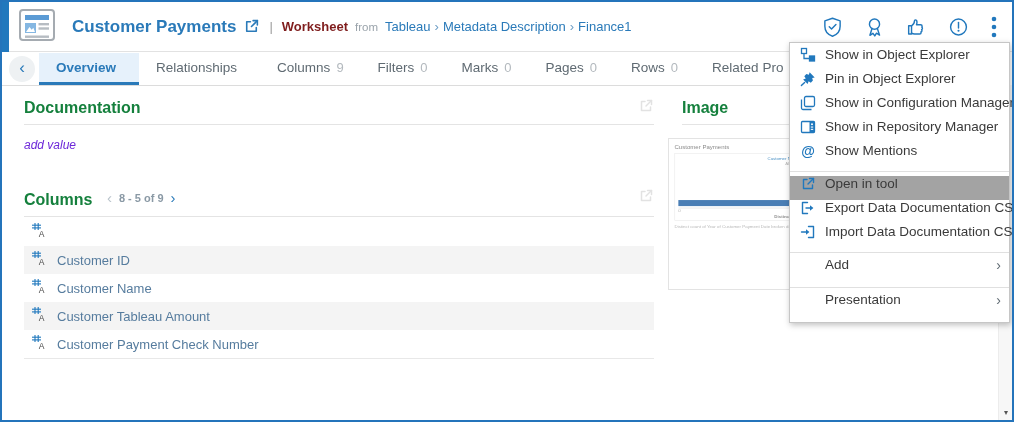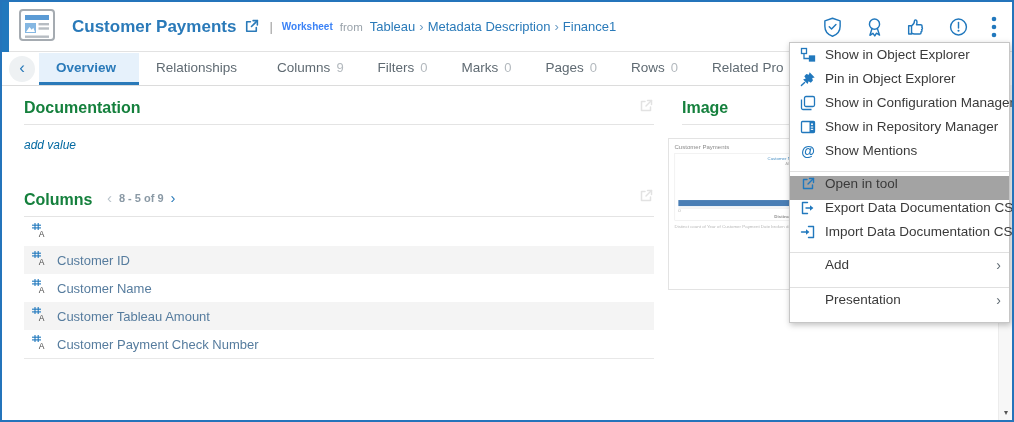--- a/index.html
+++ b/index.html
@@ -7,21 +7,21 @@
   .app { position:relative; width:1014px; height:422px; border:2px solid #2474bb; background:#fff; overflow:hidden; }
 
   
   .header { position:absolute; left:0; top:0; right:0; height:50px; background:#fff; border-bottom:1px solid #e2e2e2; display:flex; align-items:center; }
   .header-strip { position:absolute; left:0; top:0; width:7px; height:50px; background:#2178bd; }
   .doc-icon { margin-left:16px; flex:0 0 auto; }
   .title { margin-left:16px; font-size:17px; font-weight:bold; color:#2a7ab9; white-space:nowrap; }
   .title-open { margin-left:7px; display:inline-flex; }
   .edit-hint { margin-left:8px; font-size:13px; font-style:italic; color:#9b9b9b; white-space:nowrap; }
   .pipe { margin:0 9px; color:#9b9b9b; font-size:13px; }
-  .type-label { font-size:10px; color:#3b82f6; font-weight:bold; }
+  .type-label { font-size:13px; color:#7f1d1d; font-weight:bold; }
   .from-label { margin-left:7px; font-size:11.5px; color:#9aa3ab; }
   .breadcrumb { margin-left:7px; font-size:13px; color:#2a7ab9; white-space:nowrap; }
   .crumb { color:#2a7ab9; cursor:pointer; }
   .crumb-sep { color:#6f9fc6; margin:0 4px; }
   .header-actions { position:absolute; right:14px; top:0; height:50px; display:flex; align-items:center; gap:21px; }
   .header-actions svg { display:block; cursor:pointer; }
 
   
   .tabbar { position:absolute; left:0; top:51px; right:0; height:33px; background:#fff; border-bottom:1px solid #dcdcdc; display:flex; align-items:stretch; }
   .back-btn { width:26px; height:26px; border-radius:50%; background:#eef1f3; color:#2a7ab9; font-size:17px; line-height:24px; text-align:center; margin:3px 4px 0 7px; cursor:pointer; flex:0 0 auto; }
@@ -29,21 +29,21 @@
   .tab .count { color:#b3b9be; font-size:13px; }
   .tab.active { background:#e6f1fb; color:#2a7ab9; font-weight:bold; border-bottom-color:#2a7ab9; }
 
   
   .content { position:absolute; left:0; top:84px; right:14px; bottom:0; }
   .left-col { position:absolute; left:22px; top:0; width:630px; }
   .section-head { position:relative; padding-top:13px; }
   .section-title { font-size:16px; font-weight:bold; color:#15803d; display:inline-block; }
   .faint-edit { position:absolute; right:0; top:12px; }
   .section-divider { border-bottom:1px solid #e4e4e4; margin-top:7px; }
-  .placeholder { margin-top:13px; font-size:12px; font-style:italic; color:#0369a1; }
+  .placeholder { margin-top:13px; font-size:12px; font-style:italic; color:#6d28d9; }
   .cols-head { margin-top:24px; }
   .pagination { display:inline-flex; align-items:center; gap:7px; margin-left:10px; vertical-align:2px; }
   .pg-chevron { font-size:15px; cursor:pointer; }
   .pg-prev { color:#b9c3cb; }
   .pg-next { color:#2a7ab9; }
   .pg-range { font-size:11px; font-weight:bold; color:#8a99a5; }
   .col-list { margin-top:1px; }
   .col-row { height:28px; display:flex; align-items:center; gap:11px; padding-left:7px; cursor:pointer; }
   .col-row.alt { background:#f4f4f4; }
   .col-row .label { font-size:13px; color:#567c9e; }

